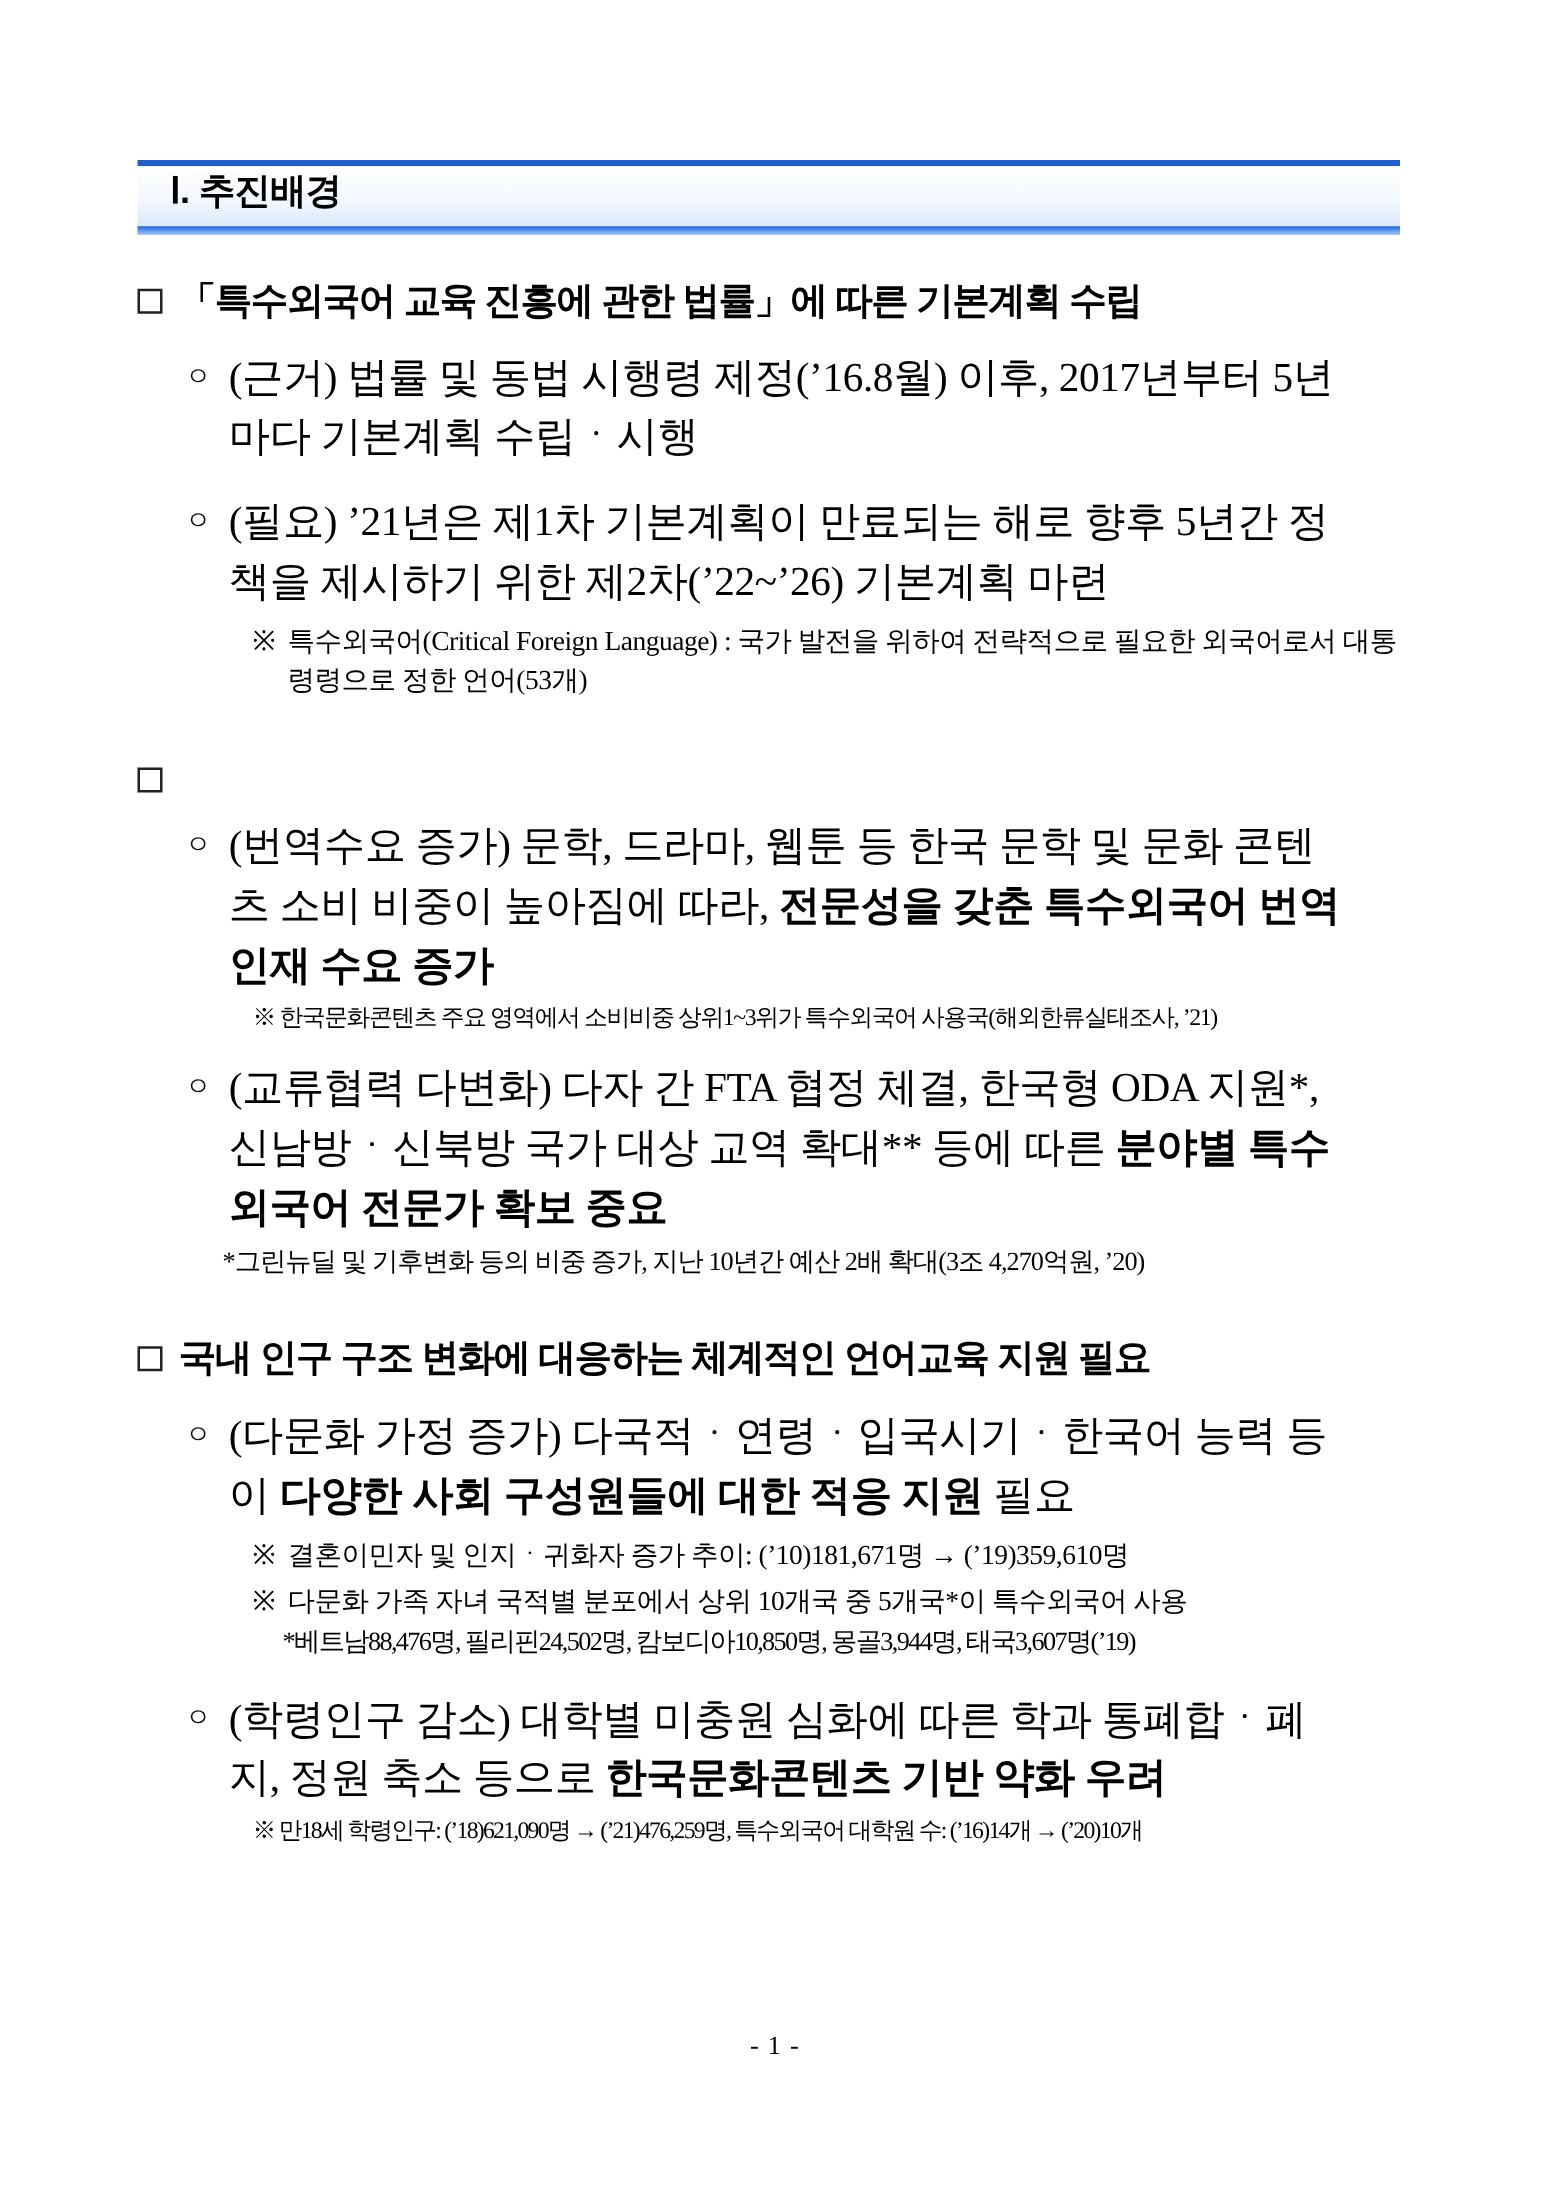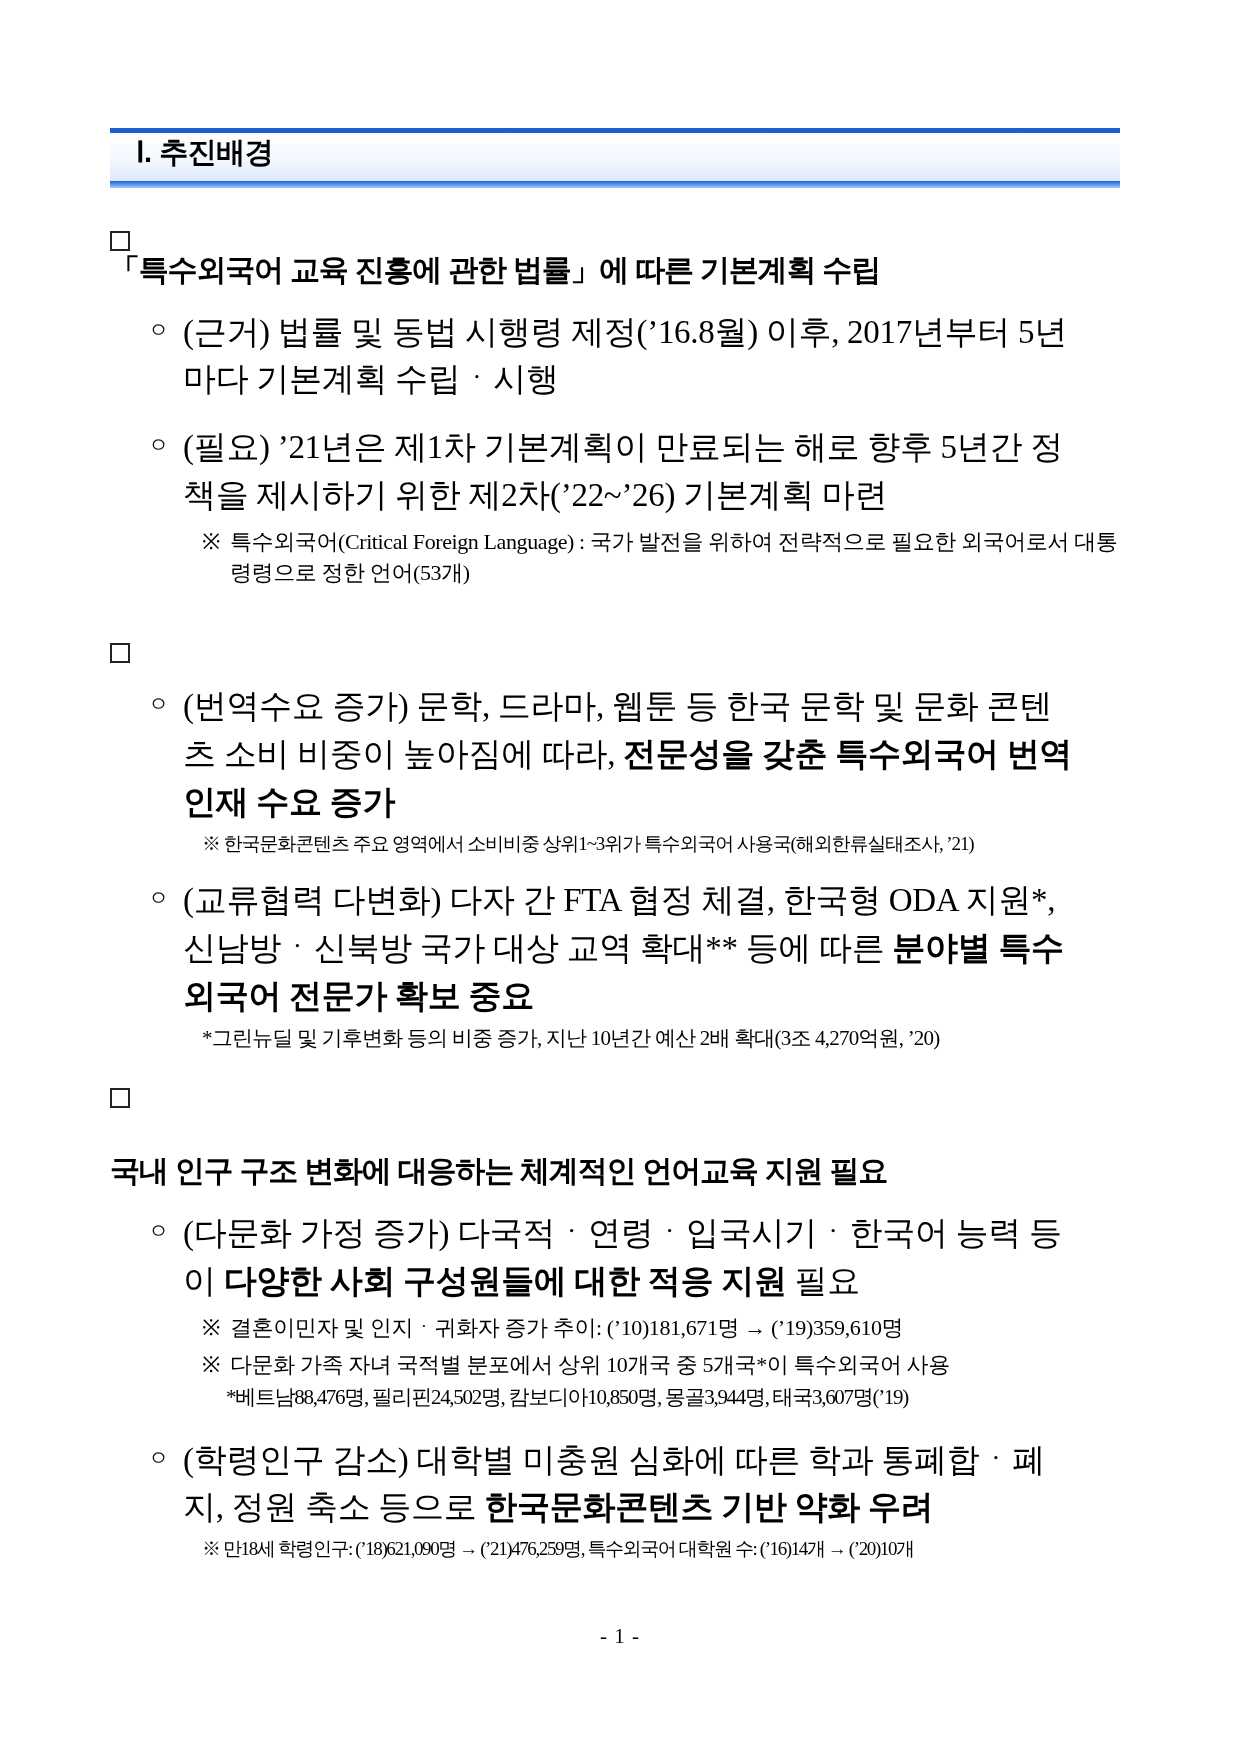--- a/index.html
+++ b/index.html
@@ -60,21 +60,20 @@
     letter-spacing: -0.5px;
     color: #000000;
   }
 
   
   .h-block {
     display: flex;
     align-items: flex-start;
     margin-top: 30px;
     margin-bottom: 14px;
-    flex-direction: column;
   }
   .sq {
     width: 20px;
     height: 20px;
     border: 2.4px solid #222;
     margin-right: 13px;
     margin-top: 9px;
     flex: none;
     box-sizing: border-box;
   }
@@ -120,21 +119,21 @@
   }
   .note .mark { margin-right: 10px; flex: none; }
   .note-tight {
     margin-left: 92px;
     font-size: 19px;
     line-height: 1.4;
     letter-spacing: -1.1px;
     margin-top: 4px;
   }
   .note-star {
-    margin-left: 92px;
+    margin-left: 68px;
     font-size: 21px;
     line-height: 1.45;
     letter-spacing: -0.8px;
     margin-top: 2px;
   }
 
   
   .footer {
     position: absolute;
     top: 1624px;
@@ -195,21 +194,21 @@
       </div>
 
       <div class="o-block">
         <span class="circ">ㅇ</span>
         <span class="o-text"><span>(교류협력 다변화) 다자 간 FTA 협정 체결, 한국형 ODA 지원*, 신남방ㆍ신북방 국가 대상 교역 확대** 등에 따른 </span><b>분야별 특수외국어 전문가 확보 중요</b></span>
       </div>
       <div class="note-star">*그린뉴딜 및 기후변화 등의 비중 증가, 지난 10년간 예산 2배 확대(3조 4,270억원, ’20)</div>
     </div>
 
     <div>
-      <div class="h-block" style="margin-top:26px;gap:44px;">
+      <div class="h-block" style="margin-top:44px;">
         <span class="sq"></span>
         <span class="h-text">국내 인구 구조 변화에 대응하는 체계적인 언어교육 지원 필요</span>
       </div>
 
       <div class="o-block">
         <span class="circ">ㅇ</span>
         <span class="o-text"><span>(다문화 가정 증가) 다국적ㆍ연령ㆍ입국시기ㆍ한국어 능력 등이 </span><b>다양한 사회 구성원들에 대한 적응 지원</b><span> 필요</span></span>
       </div>
       <div class="note">
         <span class="mark">※</span>

